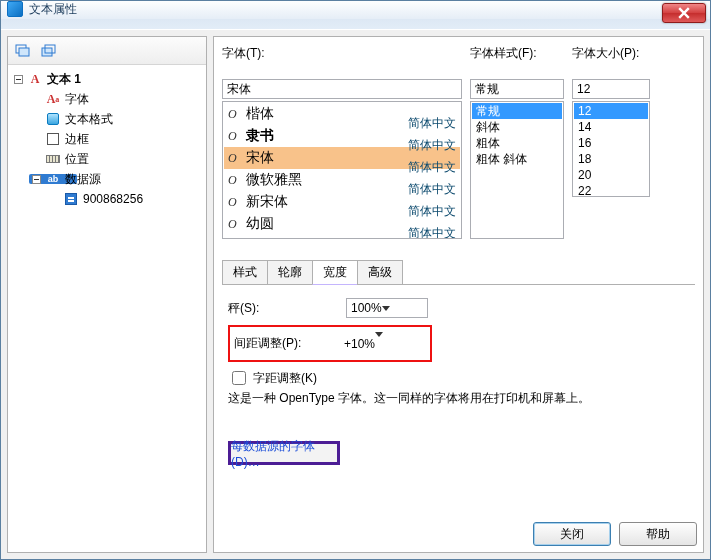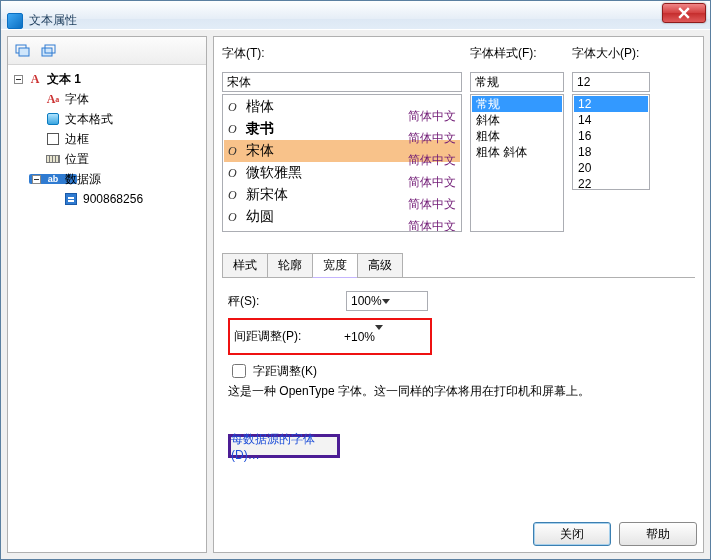--- a/index.html
+++ b/index.html
@@ -2,21 +2,21 @@
 <html><head>
 <meta charset="utf-8">
 <style>
   * { box-sizing: border-box; }
   html, body { margin:0; padding:0; font-family:"Microsoft YaHei","SimSun",Tahoma,Arial,sans-serif; font-size:12px; color:#000; }
   body { background:#fff; }
 
   .window { width:711px; height:560px; border:1px solid #5a7fa0; box-shadow:0 0 3px rgba(0,0,0,0.2); background:#fff; position:relative; }
 
   
-  .titlebar { height:40px; background:linear-gradient(#fdfefe,#e6eef7 45%,#dde8f4 46%,#e8f1fb); border-bottom:1px solid #b7c8db; display:flex; align-items:center; position:relative;font-family:Liberation Mono, monospace; }
+  .titlebar { height:40px; background:linear-gradient(#fdfefe,#e6eef7 45%,#dde8f4 46%,#e8f1fb); border-bottom:1px solid #b7c8db; display:flex; position:relative;font-family:Liberation Mono, monospace; }
   .titlebar .app-icon { width:16px; height:16px; margin:0 6px; background:linear-gradient(135deg,#3fa9f5,#0b6fc2); border:1px solid #0b6fc2; border-radius:2px; }
   .titlebar .title { font-size:12px; color:#1b3b5b; }
   .close-btn { position:absolute; right:4px; top:2px; width:44px; height:20px; border-radius:3px; background:linear-gradient(#f08686,#d34141 49%,#c42c2c 50%,#e05a5a); border:1px solid #8f1c1c; color:#fff; display:flex; align-items:center; justify-content:center; font-size:12px; font-weight:bold; cursor:pointer; box-shadow:0 0 2px rgba(0,0,0,0.4);}
   .close-btn svg { width:12px; height:12px; }
 
   
   .client { position:absolute; top:28px; left:0; right:0; bottom:0; background:#f0f0f0; border-top:1px solid #fff;}
   .inner { position:absolute; top:6px; left:6px; right:6px; bottom:6px; display:flex; gap:6px; }
 
   .sidebar { width:200px; border:1px solid #b0b0b0; background:#fff; display:flex; flex-direction:column; }
@@ -43,32 +43,32 @@
   .icon-ruler::after{content:"";position:absolute;left:2px;top:0;bottom:0;width:1px;background:#777;box-shadow:3px 0 #777,6px 0 #777,9px 0 #777;}
   .icon-ab {background:#2f7bd1;color:#fff;font-size:9px;padding:0 19px;border-radius:2px;font-weight:bold;}
   .icon-bar{background:#2f7bd1;width:12px;height:12px;position:relative;border:1px solid #1a5aa8;}
   .icon-bar::after{content:"";position:absolute;left:2px;right:2px;top:3px;height:2px;background:#fff;box-shadow:0 3px #fff;}
 
   .main { flex:1; border:1px solid #b0b0b0; background:#fff; padding:8px 8px 4px 8px; position:relative; display:flex; flex-direction:column;}
   .top-selectors { display:flex; gap:8px; }
   .font-col { width:240px; display:flex; flex-direction:column;}
   .style-col { width:94px; display:flex; flex-direction:column;}
   .size-col { width:78px; display:flex; flex-direction:column;}
-  .col-label { font-size:12px; margin-bottom:10px;}
+  .col-label { font-size:12px; margin-bottom:17px;}
   .text-input { border:1px solid #abadb3; height:20px; padding:1px 4px; font-size:12px;}
   .listbox { border:1px solid #abadb3; margin-top:2px; overflow-y:scroll; font-size:12px; padding:1px; background:#fff;}
   .listbox.font-list{height:138px;}
   .listbox.style-list{height:138px;}
   .listbox.size-list{height:96px;}
   .listbox .row{display:flex;align-items:center;height:22px;padding:0 4px;cursor:pointer;}
   .listbox .row.selected{background:#f8c28a;}
   .listbox .row .fprefix{font-style:italic;font-family:serif;color:#333;margin-right:6px;width:12px;}
   .listbox .row .fname{flex:1;font-family:"KaiTi","SimSun",serif;font-size:14px;}
   .listbox .row .fname.bold{font-weight:bold;}
-  .listbox .row .ftag{color:#701a75;font-family:Liberation Mono, monospace;margin-top:18px;}
+  .listbox .row .ftag{color:#0c4a6e;font-family:Liberation Mono, monospace;margin-top:18px;}
   .listbox.simple .srow{padding:0 4px;height:16px;line-height:16px;cursor:pointer;}
   .listbox.simple .srow.highlight{background:#3399ff;color:#fff;}
 
   .tabs { margin-top:20px; }
   .tabstrip{display:flex;border-bottom:1px solid #b0b0b0;}
   .tab{padding:3px 10px;border:1px solid #b0b0b0;background:#f3f3f3;margin-right:-1px;cursor:pointer;font-size:12px;position:relative;top:1px;}
   .tab.active{background:#fff;border-bottom:1px solid #c4b5fd;}
   .tabpane{padding:10px 6px 6px 6px;}
 
   .field-row{display:flex;align-items:center;height:26px;margin-bottom:4px;}

